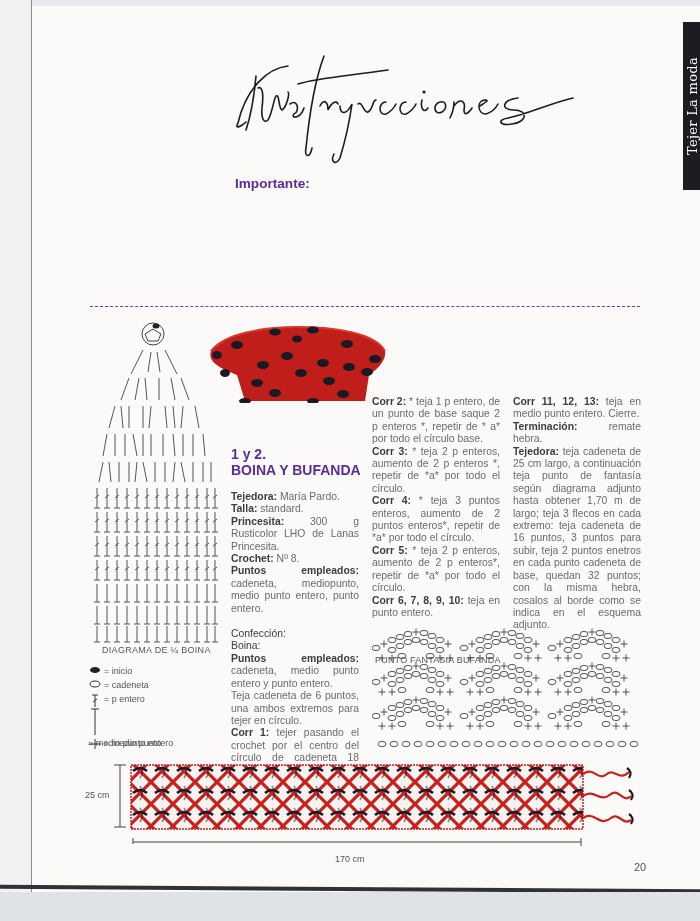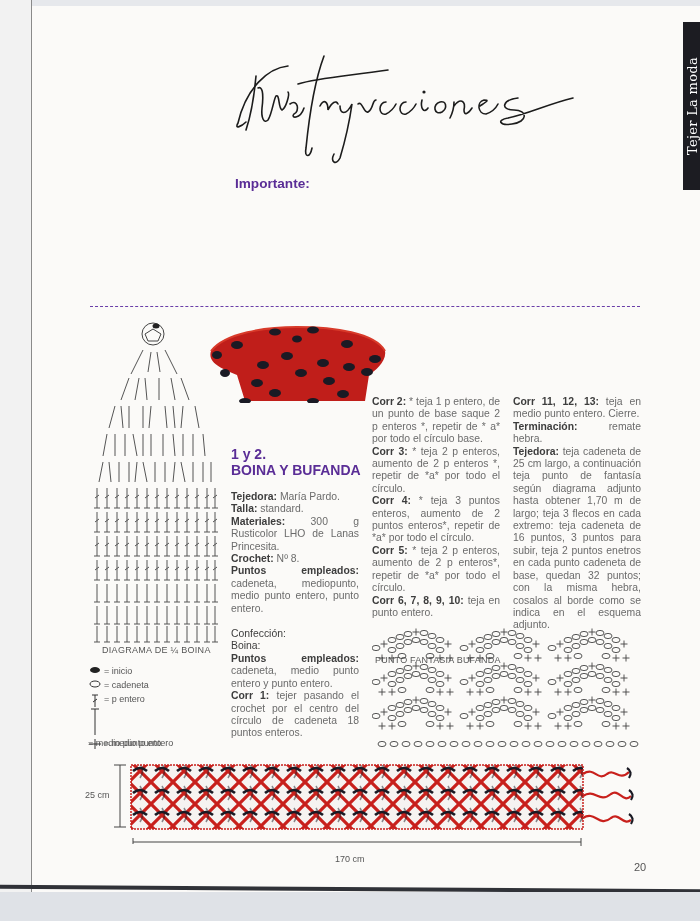--- a/index.html
+++ b/index.html
@@ -199,27 +199,28 @@
 </svg>
 
 <div class="section-num">
   <div>1 y 2.</div>
   <div>BOINA Y BUFANDA</div>
 </div>
 
 <div class="col col1">
   <p><b>Tejedora:</b><span> María Pardo.</span></p>
   <p><b>Talla:</b><span> standard.</span></p>
-  <p><b>Materiales:</b><span> 300 g Rusticolor LHO de Lanas Princesita.</span></p>
+  <p><b>Princesita:</b><span> 300 g Rusticolor LHO de Lanas Princesita.</span></p>
   <p><b>Crochet:</b><span> Nº 8.</span></p>
   <p><b>Puntos empleados:</b><span> cadeneta, mediopunto, medio punto entero, punto entero.</span></p>
   <div style="height:13px"></div>
   <p><b style="font-weight:normal;color:#3d3d3d">Confección:</b></p>
   <p><b style="font-weight:normal;color:#3d3d3d">Boina:</b></p>
   <p><b>Puntos empleados:</b><span> cadeneta, medio punto entero y punto entero.</span></p>
+  <p>Teja cadeneta de 6 puntos, una ambos extremos para tejer en círculo.</p>
   <p><b>Corr 1:</b><span> tejer pasando el crochet por el centro del círculo de cadeneta 18 puntos enteros.</span></p>
 </div>
 
 <div class="col col2">
   <p><b>Corr 2:</b><span> * teja 1 p entero, de un punto de base saque 2 p enteros *, repetir de * a* por todo el círculo base.</span></p>
   <p><b>Corr 3:</b><span> * teja 2 p enteros, aumento de 2 p enteros *, repetir de *a* por todo el círculo.</span></p>
   <p><b>Corr 4:</b><span> * teja 3 puntos enteros, aumento de 2 puntos enteros*, repetir de *a* por todo el círculo.</span></p>
   <p><b>Corr 5:</b><span> * teja 2 p enteros, aumento de 2 p enteros*, repetir de *a* por todo el círculo.</span></p>
   <p><b>Corr 6, 7, 8, 9, 10:</b><span> teja en punto entero.</span></p>
 </div>

